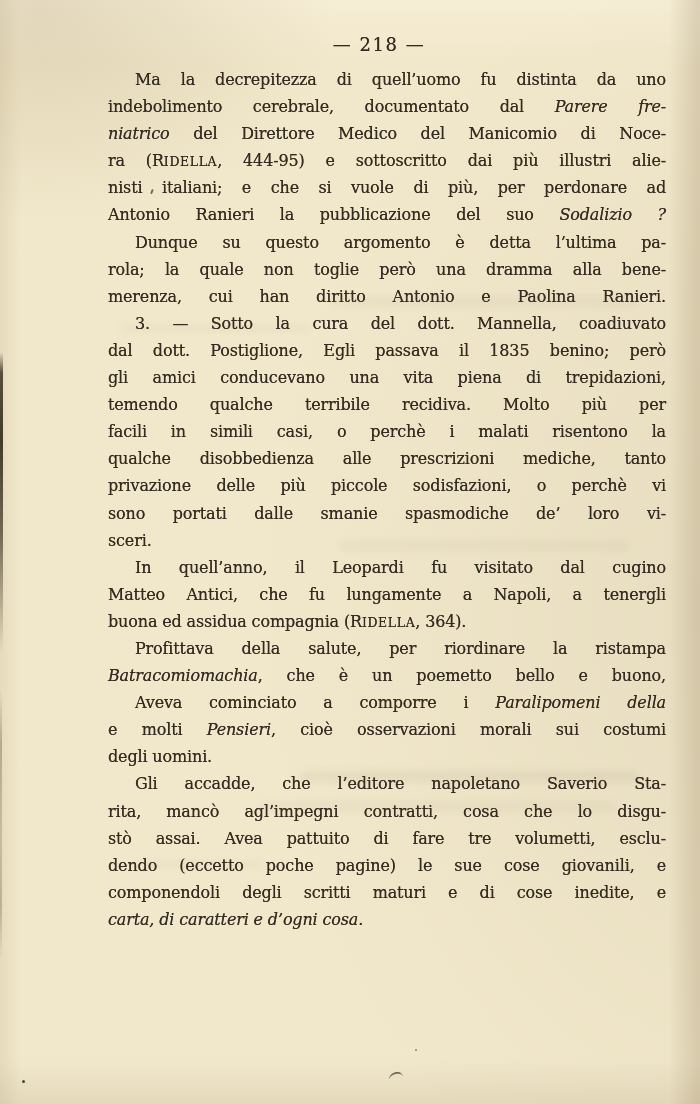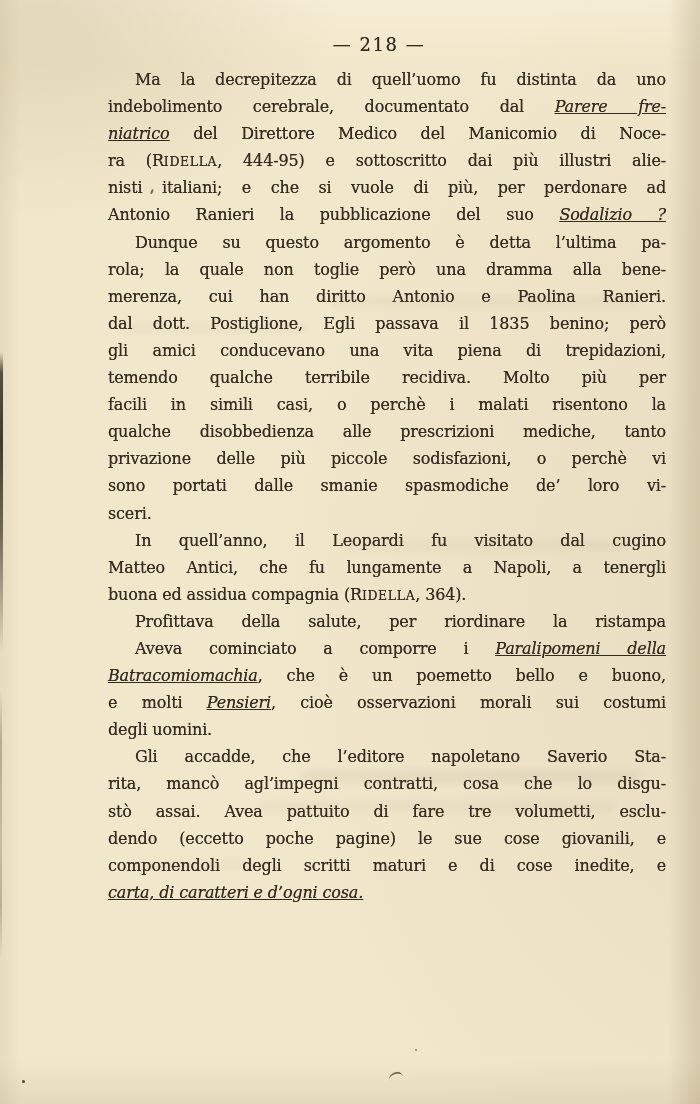--- a/index.html
+++ b/index.html
@@ -40,21 +40,21 @@
   .paragraph { margin: 0; }
   .line {
     height: 27.1px;
     line-height: 27.1px;
     text-align: justify;
     text-align-last: justify;
     white-space: normal;
   }
   .line.first { text-indent: 27px; }
   .line.endline { text-align: right; text-align-last: left; }
-  .it { font-style: italic; text-decoration: underline; }
+  .it { font-style: italic; }
   .sc { text-transform: uppercase; font-size: 0.78em; letter-spacing: 0.05em; }
 
   
   .gutter-dash {
     position: absolute; left: 0; top: 352px; width: 2.5px; height: 300px;
     background: linear-gradient(to bottom,
       transparent, rgba(38,30,18,0.75) 7%, rgba(38,30,18,0.85) 30%,
       rgba(50,42,26,0.65) 60%, rgba(80,68,46,0.35) 82%, transparent);
     border-radius: 2px;
   }
@@ -105,40 +105,41 @@
         <div class="line"><span>ra (R</span><span class="sc">idella</span><span>, 444-95) e sottoscritto dai più illustri alie-</span></div>
         <div class="line"><span>nisti italiani; e che si vuole di più, per perdonare ad</span></div>
         <div class="line"><span>Antonio Ranieri la pubblicazione del suo </span><span class="it">Sodalizio ?</span></div>
       </div>
       <div class="paragraph">
         <div class="line first"><span>Dunque su questo argomento è detta l’ultima pa-</span></div>
         <div class="line"><span>rola; la quale non toglie però una dramma alla bene-</span></div>
         <div class="line"><span>merenza, cui han diritto Antonio e Paolina Ranieri.</span></div>
       </div>
       <div class="paragraph">
+        <div class="line first"><span>3. — Sotto la cura del dott. Mannella, coadiuvato</span></div>
         <div class="line"><span>dal dott. Postiglione, Egli passava il 1835 benino; però</span></div>
         <div class="line"><span>gli amici conducevano una vita piena di trepidazioni,</span></div>
         <div class="line"><span>temendo qualche terribile recidiva. Molto più per</span></div>
         <div class="line"><span>facili in simili casi, o perchè i malati risentono la</span></div>
         <div class="line"><span>qualche disobbedienza alle prescrizioni mediche, tanto</span></div>
         <div class="line"><span>privazione delle più piccole sodisfazioni, o perchè vi</span></div>
         <div class="line"><span>sono portati dalle smanie spasmodiche de’ loro vi-</span></div>
         <div class="line endline"><span>sceri.</span></div>
       </div>
       <div class="paragraph">
         <div class="line first"><span>In quell’anno, il Leopardi fu visitato dal cugino</span></div>
         <div class="line"><span>Matteo Antici, che fu lungamente a Napoli, a tenergli</span></div>
         <div class="line endline"><span>buona ed assidua compagnia (R</span><span class="sc">idella</span><span>, 364).</span></div>
       </div>
       <div class="paragraph">
         <div class="line first"><span>Profittava della salute, per riordinare la ristampa</span></div>
       </div>
       <div class="paragraph">
+        <div class="line"><span class="it">Batracomiomachia</span><span>, che è un poemetto bello e buono,</span></div>
         <div class="line first"><span>Aveva cominciato a comporre i </span><span class="it">Paralipomeni della</span></div>
-        <div class="line"><span class="it">Batracomiomachia</span><span>, che è un poemetto bello e buono,</span></div>
         <div class="line"><span>e molti </span><span class="it">Pensieri</span><span>, cioè osservazioni morali sui costumi</span></div>
         <div class="line endline"><span>degli uomini.</span></div>
       </div>
       <div class="paragraph">
         <div class="line first"><span>Gli accadde, che l’editore napoletano Saverio Sta-</span></div>
         <div class="line"><span>rita, mancò agl’impegni contratti, cosa che lo disgu-</span></div>
         <div class="line"><span>stò assai. Avea pattuito di fare tre volumetti, esclu-</span></div>
         <div class="line"><span>dendo (eccetto poche pagine) le sue cose giovanili, e</span></div>
         <div class="line"><span>componendoli degli scritti maturi e di cose inedite, e</span></div>
         <div class="line endline"><span class="it">carta, di caratteri e d’ogni cosa.</span></div>

